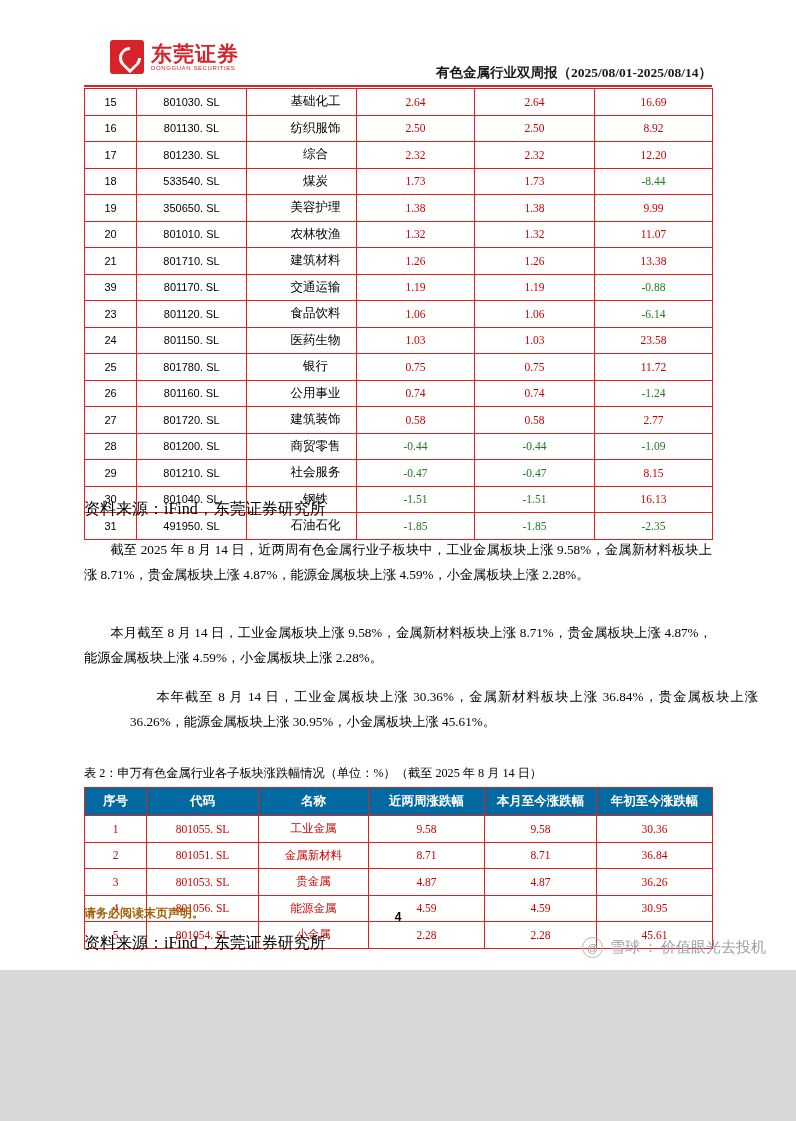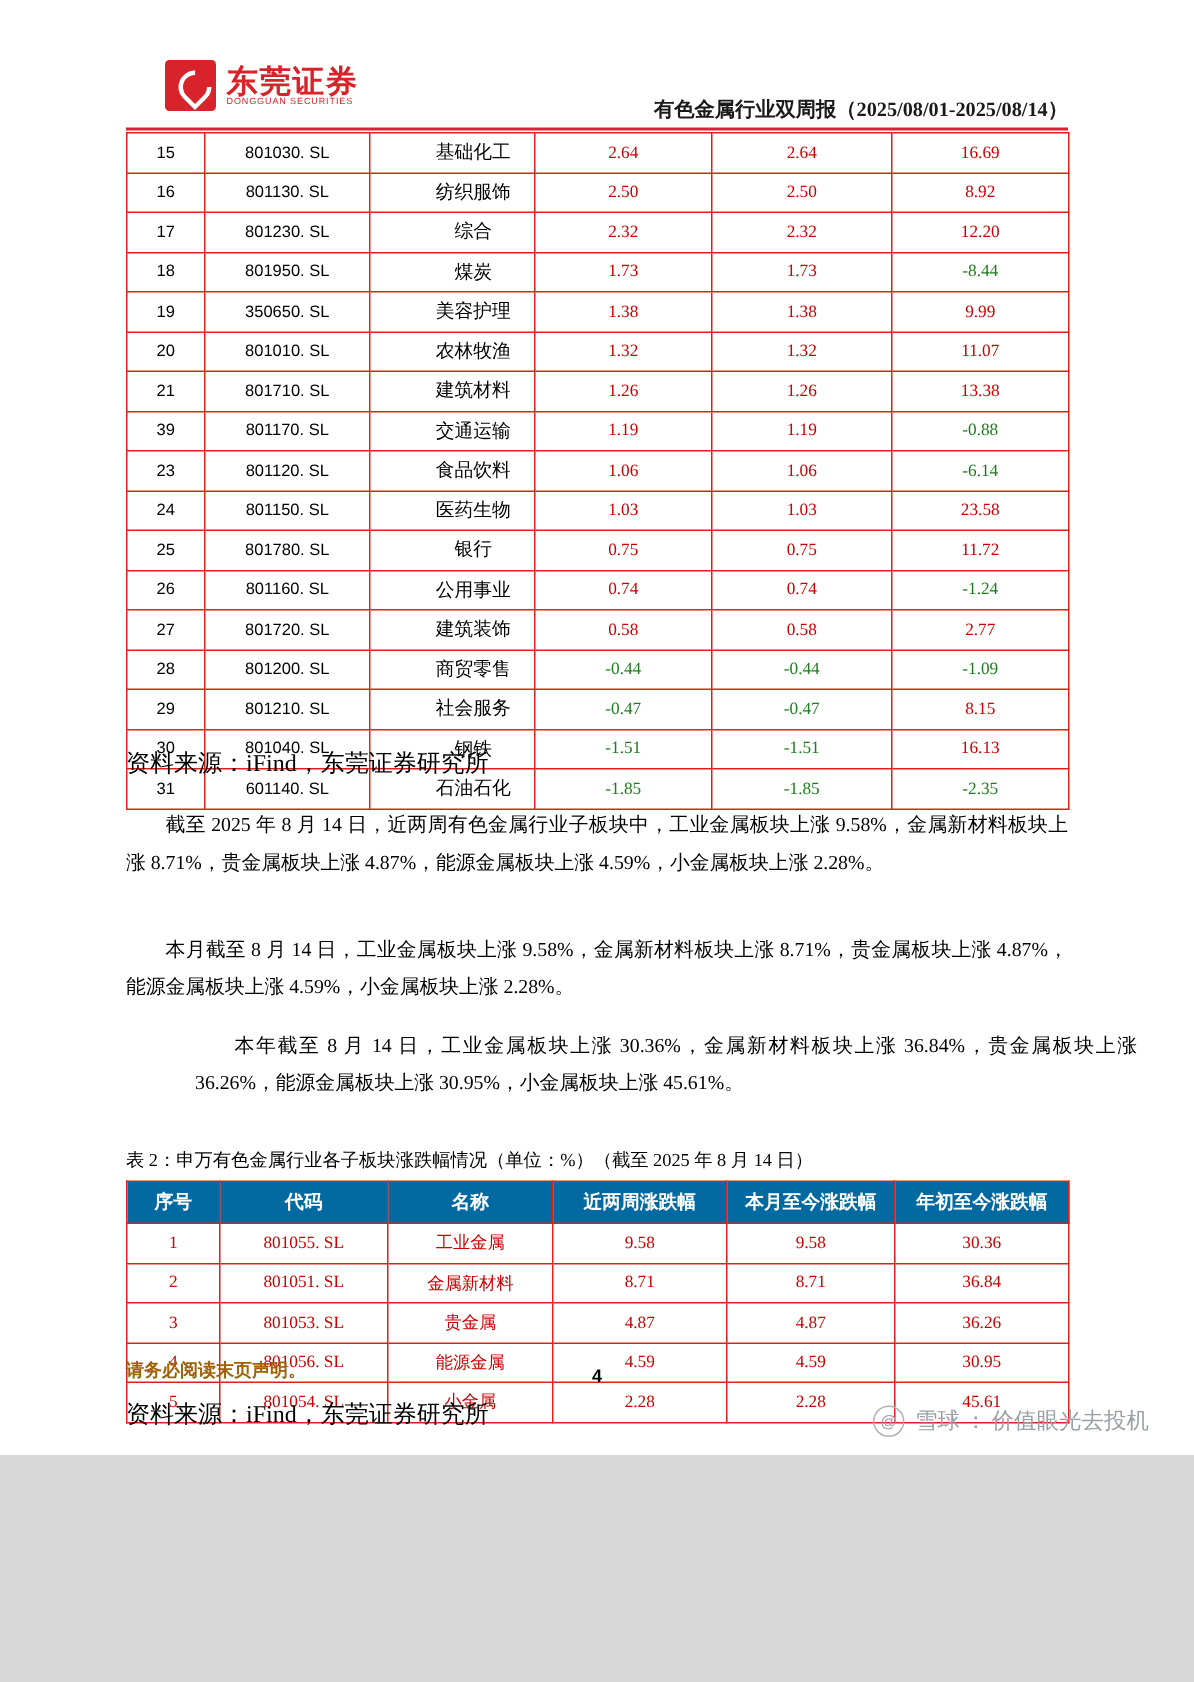--- a/index.html
+++ b/index.html
@@ -292,21 +292,21 @@
         <tr>
           <td class="idx">17</td>
           <td class="code">801230. SL</td>
           <td class="name">综合</td>
           <td>2.32</td>
           <td>2.32</td>
           <td>12.20</td>
         </tr>
         <tr>
           <td class="idx">18</td>
-          <td class="code">801950. SL</td>
+          <td class="code">533540. SL</td>
           <td class="name">煤炭</td>
           <td>1.73</td>
           <td>1.73</td>
           <td class="neg">-8.44</td>
         </tr>
         <tr>
           <td class="idx">19</td>
           <td class="code">350650. SL</td>
           <td class="name">美容护理</td>
           <td>1.38</td>
@@ -396,21 +396,21 @@
         <tr>
           <td class="idx">30</td>
           <td class="code">801040. SL</td>
           <td class="name">钢铁</td>
           <td class="neg">-1.51</td>
           <td class="neg">-1.51</td>
           <td>16.13</td>
         </tr>
         <tr>
           <td class="idx">31</td>
-          <td class="code">601140. SL</td>
+          <td class="code">491950. SL</td>
           <td class="name">石油石化</td>
           <td class="neg">-1.85</td>
           <td class="neg">-1.85</td>
           <td class="neg">-2.35</td>
         </tr>
       </tbody>
     </table>
   </div>
 
   <div class="src" style="top:499px;">资料来源：iFind，东莞证券研究所</div>

